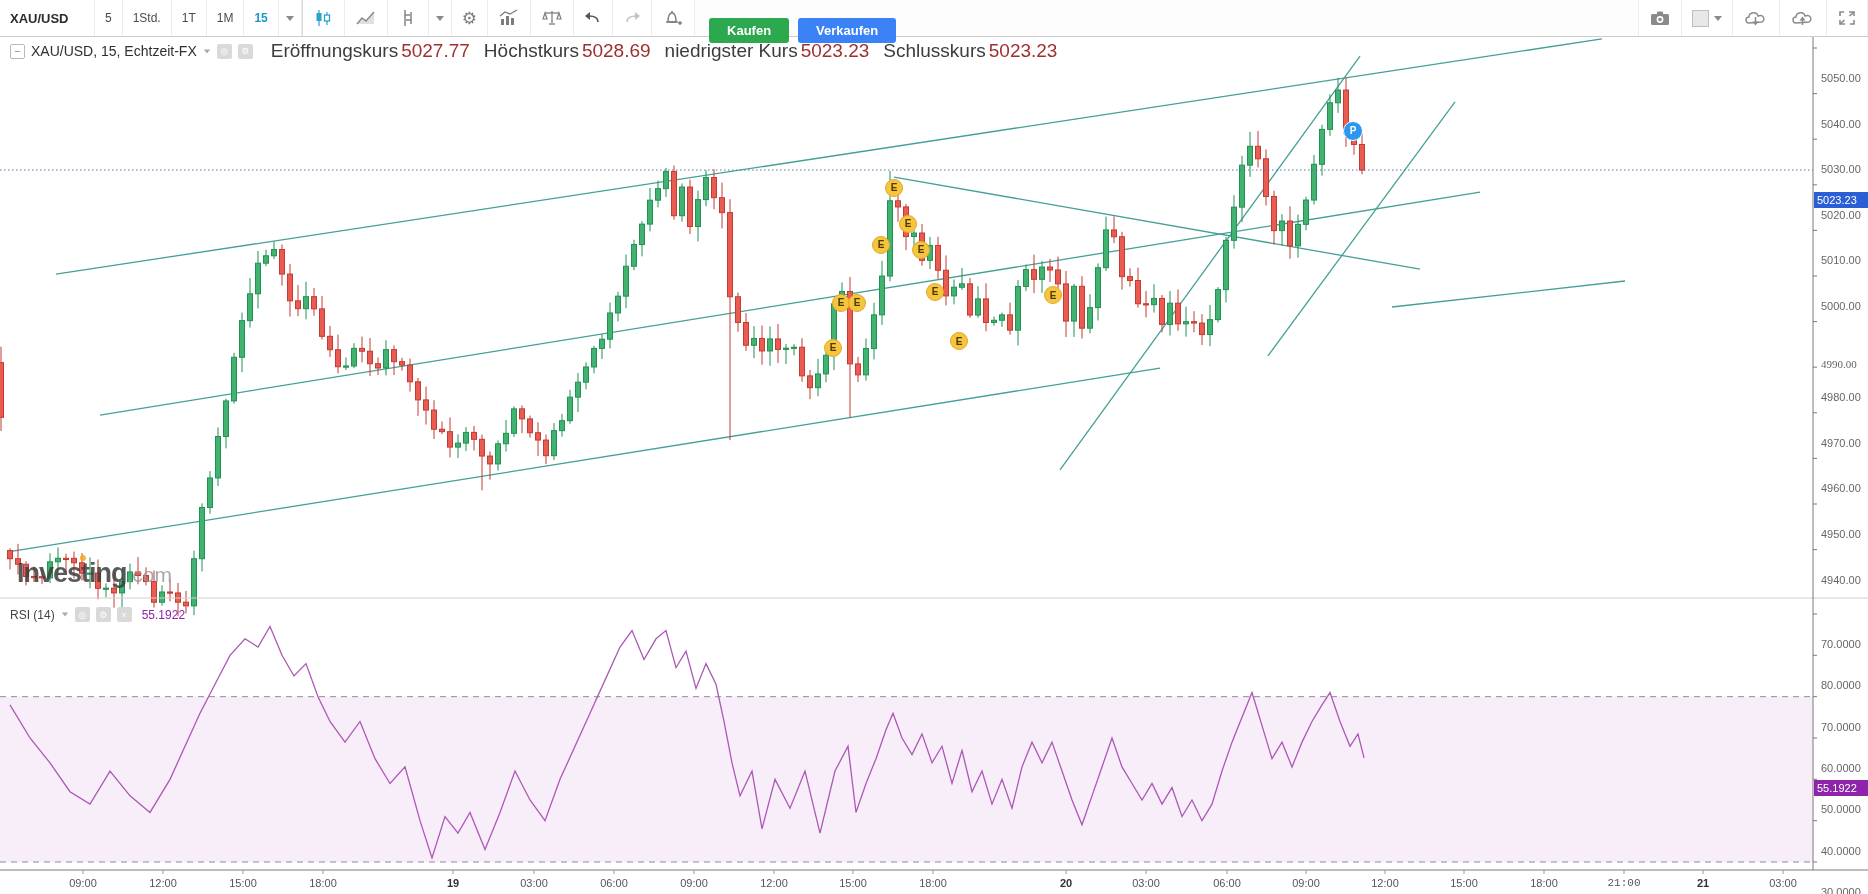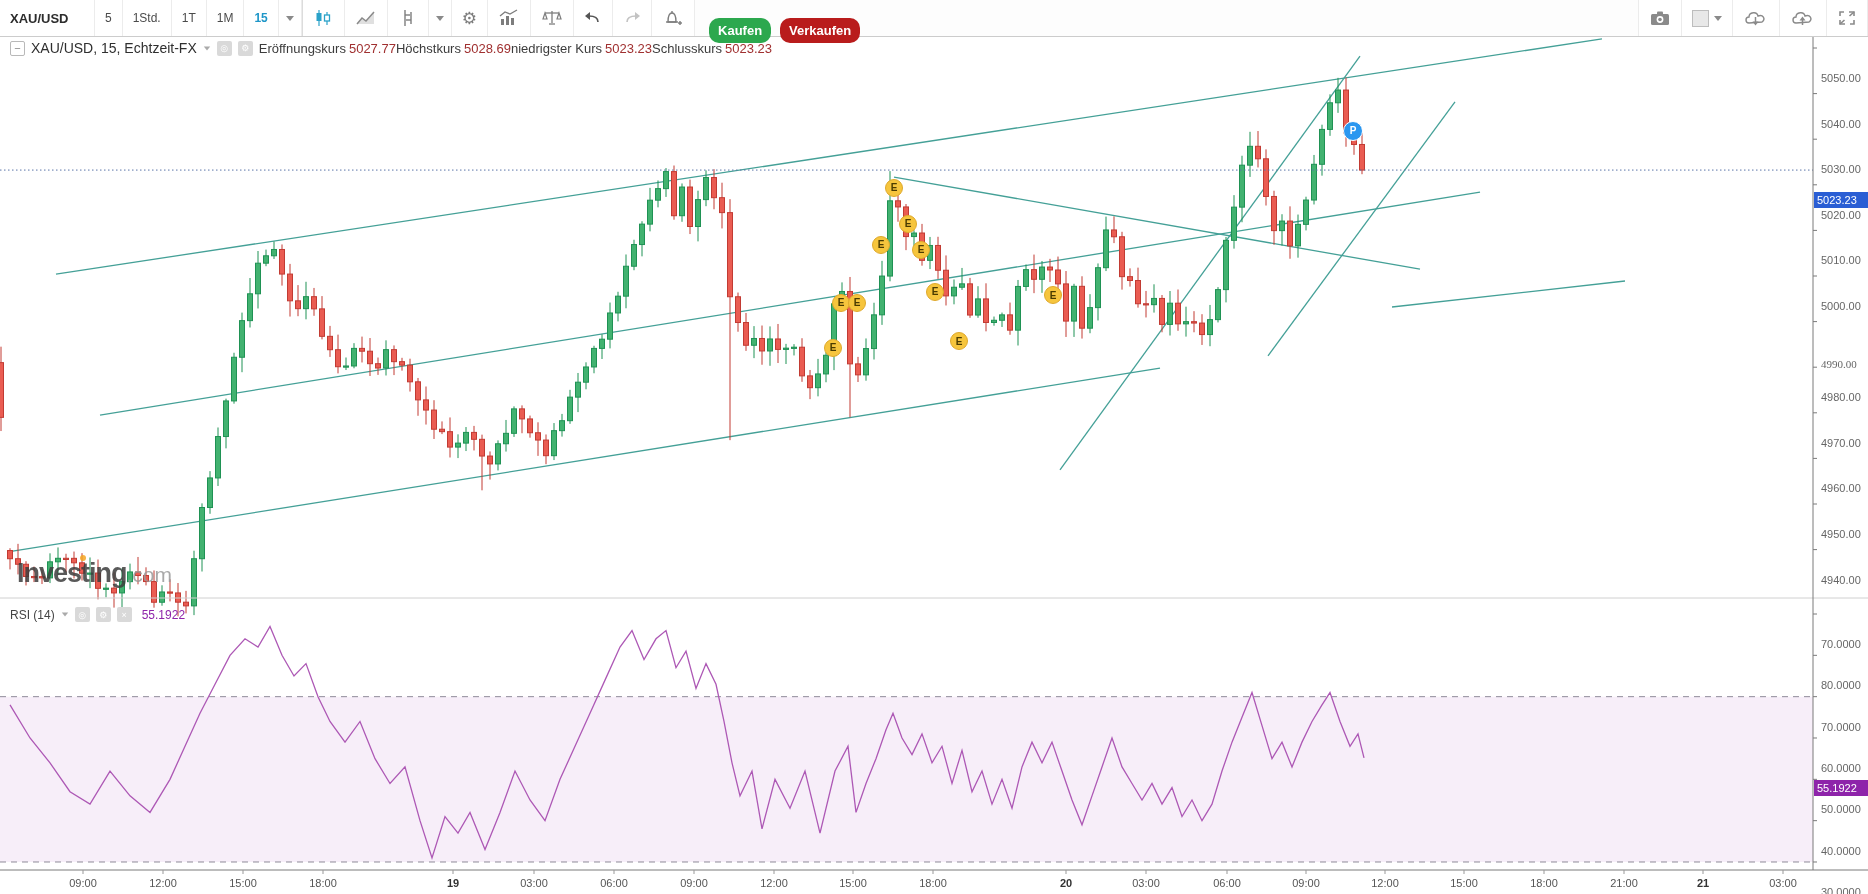--- a/index.html
+++ b/index.html
@@ -8,38 +8,38 @@
   .toolbar{position:absolute;top:0;left:0;width:100%;height:37px;background:#fdfdfd;
            border-bottom:1px solid #ccc;display:flex;align-items:stretch;box-sizing:border-box;z-index:30;}
   .tbtn{display:flex;align-items:center;justify-content:center;padding:0 10px;border-right:1px solid #ececec;
         font-size:12px;color:#4a4a4a;cursor:pointer;background:#fff;}
   .tbtn.sym{font-weight:bold;font-size:13px;color:#2c2c2c;min-width:74px;justify-content:flex-start;}
   .tbtn.sel{color:#1e96c8;font-weight:bold;}
   .caretbtn{padding:0 7px;}
   .caret{width:0;height:0;border-left:4px solid transparent;border-right:4px solid transparent;border-top:5px solid #8a8a8a;}
   .grp{display:flex;border-right:1px solid #dcdcdc;}
   .trade-btns{display:flex;align-items:center;margin-left:14px;}
-  .buy,.sell{border:none;border-radius:10px;color:#fff;font-weight:bold;font-size:13px;
-             padding:5px 9px;cursor:pointer;font-family:"Liberation Sans",sans-serif;margin-top:24px;}
+  .buy,.sell{border:none;border-radius:3px;color:#fff;font-weight:bold;font-size:13px;
+             padding:5px 18px;cursor:pointer;font-family:"Liberation Sans",sans-serif;margin-top:24px;}
   .buy{background:#2ca84e;margin-right:9px;}
-  .sell{background:#b91c1c;}
+  .sell{background:#3b82f6;}
   .right-icons{margin-left:auto;display:flex;}
   .layout-sq{width:15px;height:15px;border:1px solid #bdbdbd;background:#e8e8e8;margin-right:5px;}
   
   .chart-area{position:absolute;top:30px;left:0;width:1868px;height:864px;}
   #chart-svg{position:absolute;top:0;left:0;}
   
   .legend{position:absolute;left:10px;display:flex;align-items:center;gap:6px;z-index:10;}
   .legend .title{font-size:14px;color:#2f2f2f;}
   .legend .mini{width:15px;height:15px;border-radius:2px;background:#d9d9d9;color:#fff;font-size:9px;
                 display:flex;align-items:center;justify-content:center;cursor:pointer;}
   .legend .caret{border-top-color:#aaa;transform:scale(.8);}
   .collapse-box{width:13px;height:13px;border:1px solid #b9b9b9;border-radius:2px;color:#8a8a8a;
                 font-size:11px;line-height:11px;display:flex;align-items:center;justify-content:center;cursor:pointer;}
-  .ohlc{display:flex;margin-left:0;font-size:13px;color:#3c3c3c;}
+  .ohlc{display:flex;gap:14px;margin-left:12px;font-size:19px;color:#3c3c3c;}
   .ohlc .pair{display:flex;gap:3px;}
   .ohlc .val{color:#a03030;}
   .rsi-val{font-size:12px;color:#8e24aa;margin-left:4px;}
   .rsi-title{font-size:12px;color:#444;}
   
   .pal{position:absolute;left:1821px;font-size:11px;color:#666;z-index:5;}
   .ral{position:absolute;left:1821px;font-size:11px;color:#666;z-index:5;}
   .tal{position:absolute;font-size:11px;color:#555;transform:translateX(-50%);z-index:5;}
   .tal.bold{font-weight:bold;color:#333;}
   .tag{position:absolute;left:1814px;width:52px;font-size:11px;color:#fff;text-align:left;
@@ -666,21 +666,21 @@
         <div class="tal" style="left: 774px; top: 847px;">12:00</div>
         <div class="tal" style="left: 853px; top: 847px;">15:00</div>
         <div class="tal" style="left: 933px; top: 847px;">18:00</div>
         <div class="tal bold" style="left: 1066px; top: 847px;">20</div>
         <div class="tal" style="left: 1146px; top: 847px;">03:00</div>
         <div class="tal" style="left: 1227px; top: 847px;">06:00</div>
         <div class="tal" style="left: 1306px; top: 847px;">09:00</div>
         <div class="tal" style="left: 1385px; top: 847px;">12:00</div>
         <div class="tal" style="left: 1464px; top: 847px;">15:00</div>
         <div class="tal" style="left: 1544px; top: 847px;">18:00</div>
-        <div class="tal" style="left: 1624px; top: 847px;">21:00</div>
+        <div class="tal" style="left: 1624px; top: 847px; font-family: Liberation Mono, monospace;">21:00</div>
         <div class="tal bold" style="left: 1703px; top: 847px;">21</div>
         <div class="tal" style="left: 1783px; top: 847px;">03:00</div>
         <div class="ebadge" style="left: 894px; top: 157.896px;">E</div>
         <div class="ebadge" style="left: 908px; top: 193.92px;">E</div>
         <div class="ebadge" style="left: 881px; top: 214.896px;">E</div>
         <div class="ebadge" style="left: 921px; top: 219.912px;">E</div>
         <div class="ebadge" style="left: 935px; top: 261.864px;">E</div>
         <div class="ebadge" style="left: 841px; top: 272.808px;">E</div>
         <div class="ebadge" style="left: 857px; top: 272.808px;">E</div>
         <div class="ebadge" style="left: 833px; top: 317.952px;">E</div>

